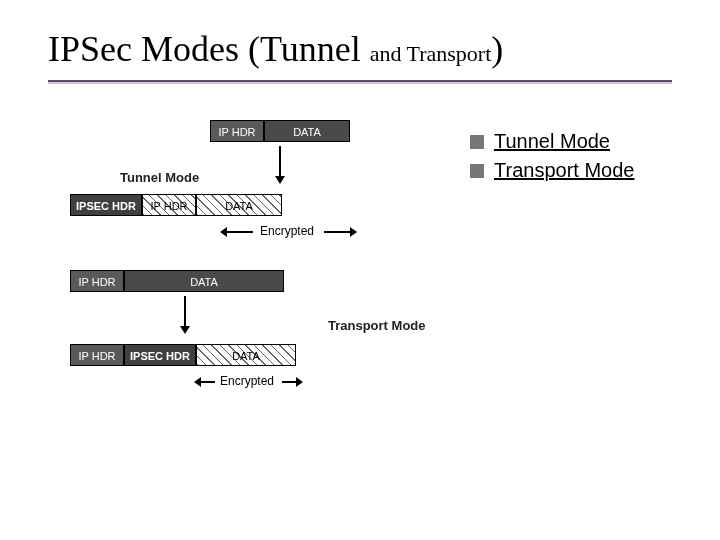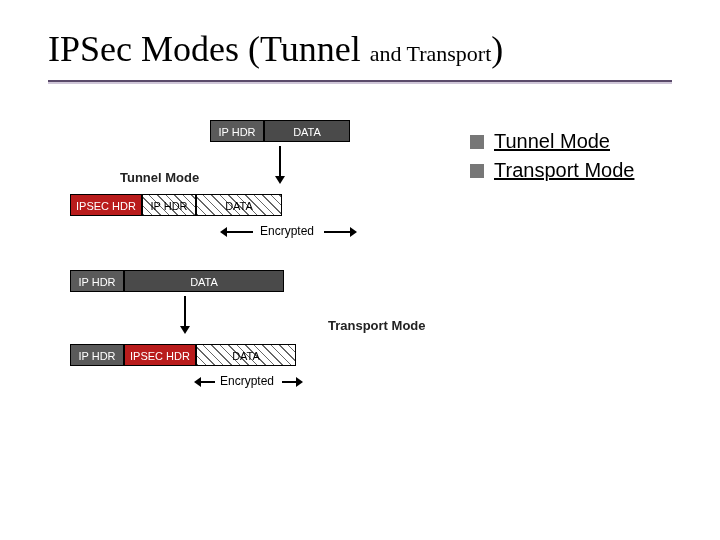--- a/index.html
+++ b/index.html
@@ -9,21 +9,21 @@
   .rule{position:absolute;left:48px;top:80px;width:624px;height:2px;background:#5a4a6a;box-shadow:0 2px 0 #cfc6d8;}
   .bullets{position:absolute;left:470px;top:130px;font-size:20px;}
   .bul{display:flex;align-items:center;margin-bottom:6px;}
   .sq{width:14px;height:14px;background:#777;margin-right:10px;flex:0 0 auto;}
   .bul a{color:#000;text-decoration:underline;}
   .diag{position:absolute;left:60px;top:120px;width:400px;height:380px;}
   .row{position:absolute;display:flex;align-items:center;}
   .box{height:22px;line-height:22px;font-size:11px;color:#fff;text-align:center;border:1px solid #000;box-sizing:border-box;}
   .dark{background:#5a5a5a;}
   .darker{background:#4a4a4a;}
-  .light{background:#b91c1c;}
+  .light{background:#404040;font-weight:bold;}
   .hatch{
     color:#000;
     background:#fff;
     background-image:repeating-linear-gradient(45deg,#666 0,#666 1px,transparent 1px,transparent 6px);
   }
   .lbl{position:absolute;font-size:13px;color:#222;}
   .arrow-down{position:absolute;width:0;height:0;}
   .arrow-down .shaft{position:absolute;left:4px;top:0;width:2px;height:30px;background:#000;}
   .arrow-down .head{position:absolute;left:0;top:30px;width:0;height:0;border-left:5px solid transparent;border-right:5px solid transparent;border-top:8px solid #000;}
   .enc{position:absolute;font-size:12px;color:#000;text-align:center;}

